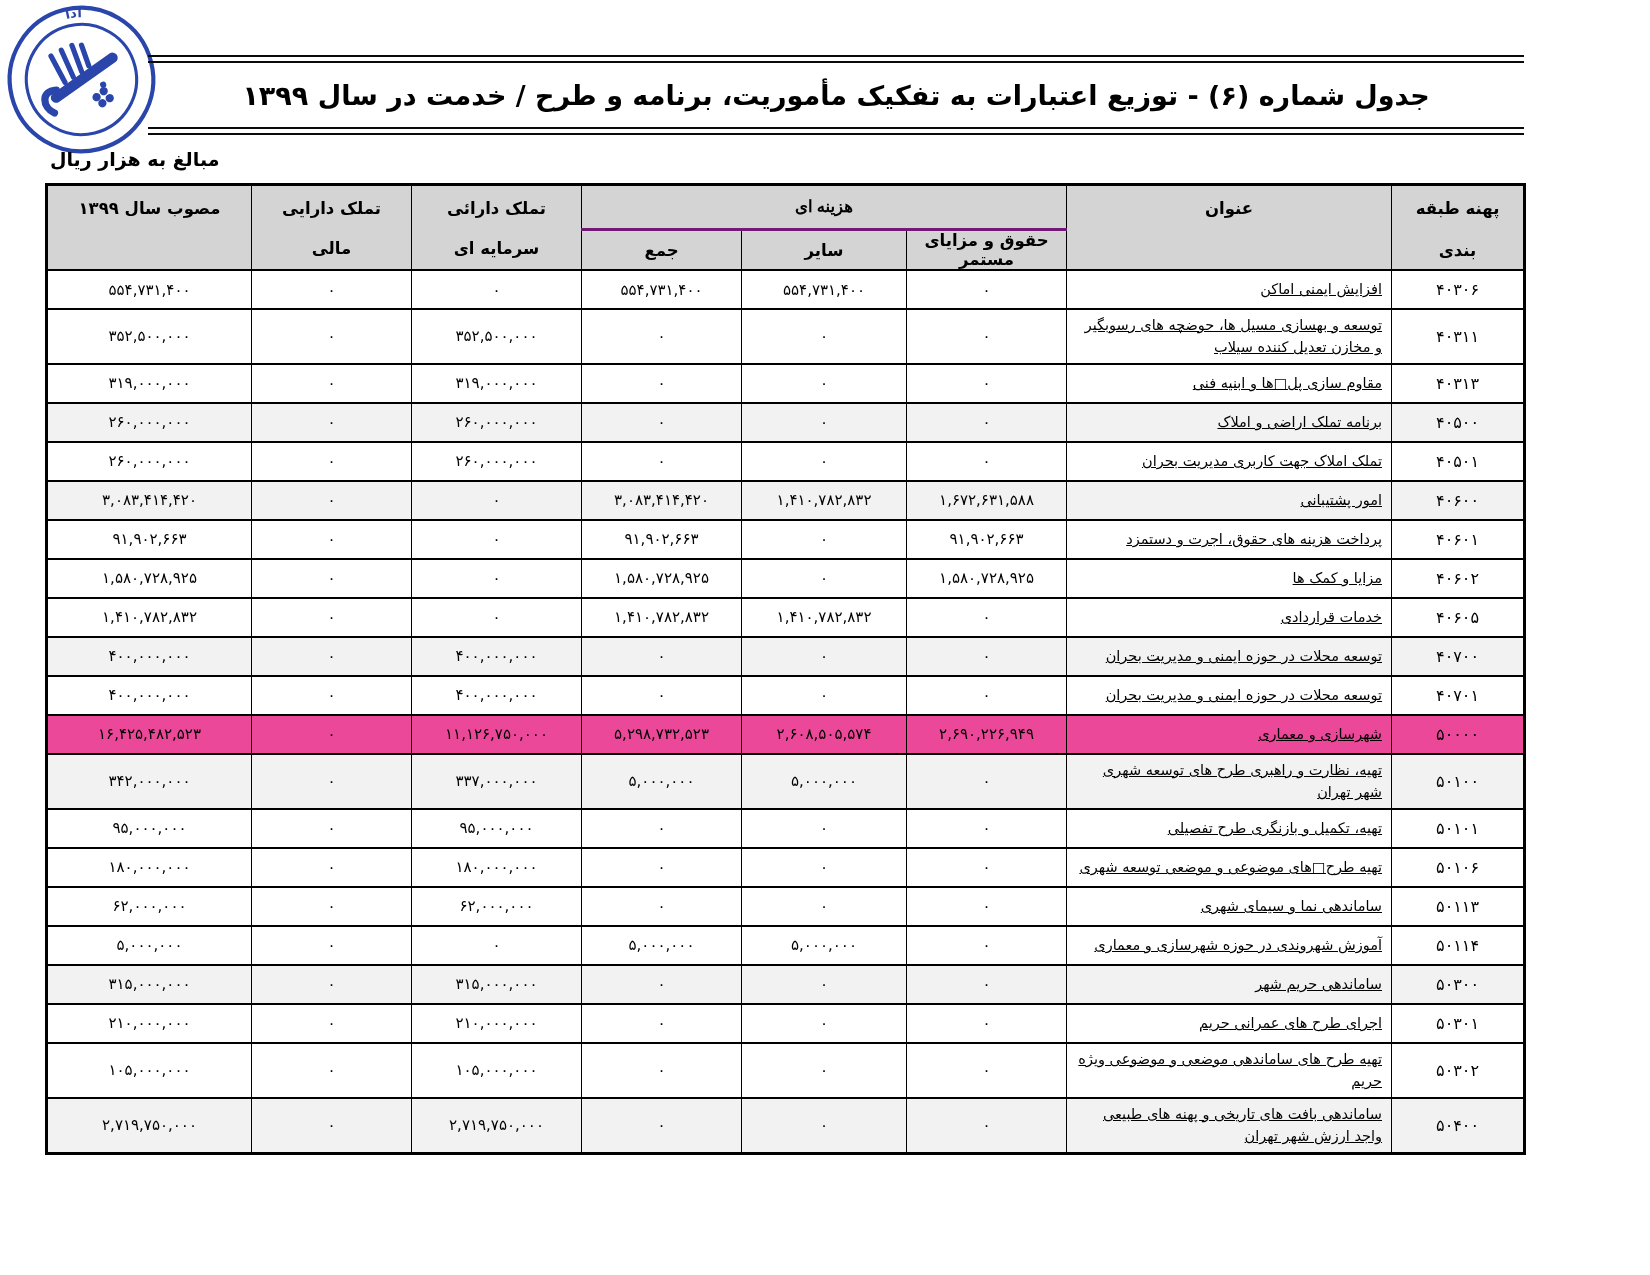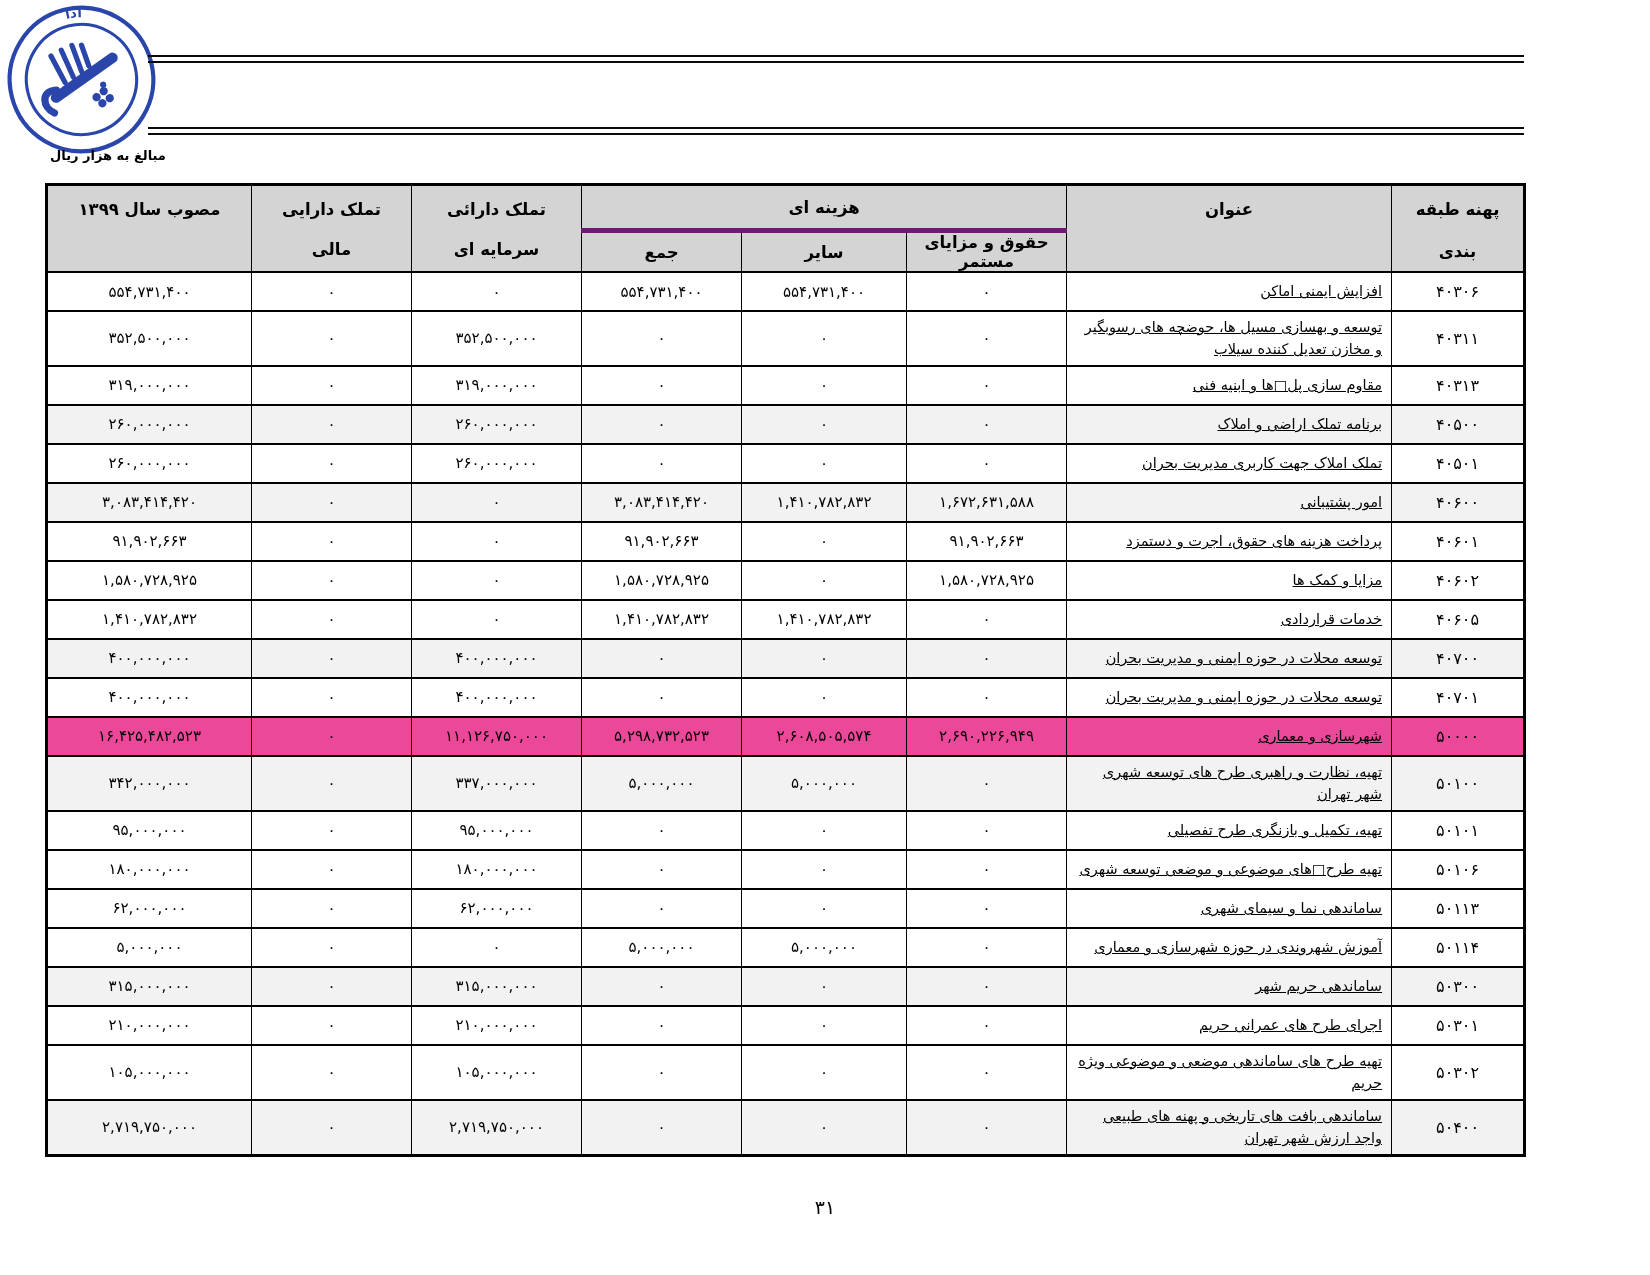--- a/index.html
+++ b/index.html
@@ -13,27 +13,27 @@
   
   .title-box{position:absolute;left:148px;top:55px;width:1376px;height:80px;}
   .dblline{position:absolute;left:0;right:0;height:4px;border-top:2px solid #0a0a0a;border-bottom:2px solid #0a0a0a;}
   .dblline.top{top:0;}
   .dblline.bottom{bottom:0;}
   .doc-title{
     position:absolute;left:0;right:0;top:8px;bottom:8px;display:flex;align-items:center;justify-content:center;
     font-size:27px;font-weight:bold;direction:rtl;letter-spacing:0;
   }
   
-  .unit-note{position:absolute;left:50px;top:148px;width:180px;direction:rtl;text-align:left;font-size:13px;font-weight:bold;}
+  .unit-note{position:absolute;left:50px;top:148px;width:180px;direction:rtl;text-align:left;font-size:19px;font-weight:bold;}
   
   .tbl-wrap{position:absolute;left:45px;top:183px;width:1478px;}
   table{border-collapse:collapse;table-layout:fixed;width:1478px;direction:rtl;border:3px solid #000;}
   th,td{border:solid #000;border-width:2px 1px;overflow:hidden;}
   thead th{background:#d4d4d4;font-weight:bold;font-size:16.5px;text-align:center;vertical-align:middle;padding:0 4px;margin-top:36px;}
-  th.grp{border-bottom:5px solid #701a75;height:42px;}
+  th.grp{border-bottom:3px solid #701a75;height:42px;font-family:Liberation Serif, serif;}
   tr.subhead th{height:38px;}
   th .l1{height:42px;line-height:42px;}
   th .l2{height:38px;line-height:38px;}
   tbody tr{height:39px;}
   td{font-size:15px;}
   td.n{text-align:center;padding:2px 4px;}
   td.c{text-align:center;font-size:16px;padding:0 4px;}
   td.t{text-align:right;font-size:14.5px;padding:4px 9px;line-height:1.55;text-decoration:underline;}
   tr.program td{background:#f2f2f2;}
   tr.mission td{background:#ec4899;}
@@ -68,20 +68,21 @@
           <circle cx="87" cy="100" r="4"></circle>
             <circle cx="95" cy="97" r="4"></circle>
           <circle cx="92" cy="83" r="3"></circle>
         </g>
       </g>
     </svg>
   </div>
 
   <div class="title-box">
     <div class="dblline top"></div>
+    <div class="doc-title">جدول شماره (۶) - توزیع اعتبارات به تفکیک مأموریت، برنامه و طرح / خدمت در سال ۱۳۹۹</div>
     <div class="dblline bottom"></div>
   </div>
 
   <div class="unit-note">مبالغ به هزار ریال</div>
 
   <div class="tbl-wrap">
     <table>
       <colgroup>
         <col style="width:133px">
           <col style="width:325px">
@@ -330,15 +331,14 @@
             <td class="n">۰</td>
             <td class="n">۰</td>
             <td class="n">۲,۷۱۹,۷۵۰,۰۰۰</td>
             <td class="n">۰</td>
             <td class="n">۲,۷۱۹,۷۵۰,۰۰۰</td>
           </tr>
         </tbody>
     </table>
   </div>
 
-  <div class="page-number">۳۱</div>
 
 </div>
 
 </body></html>

